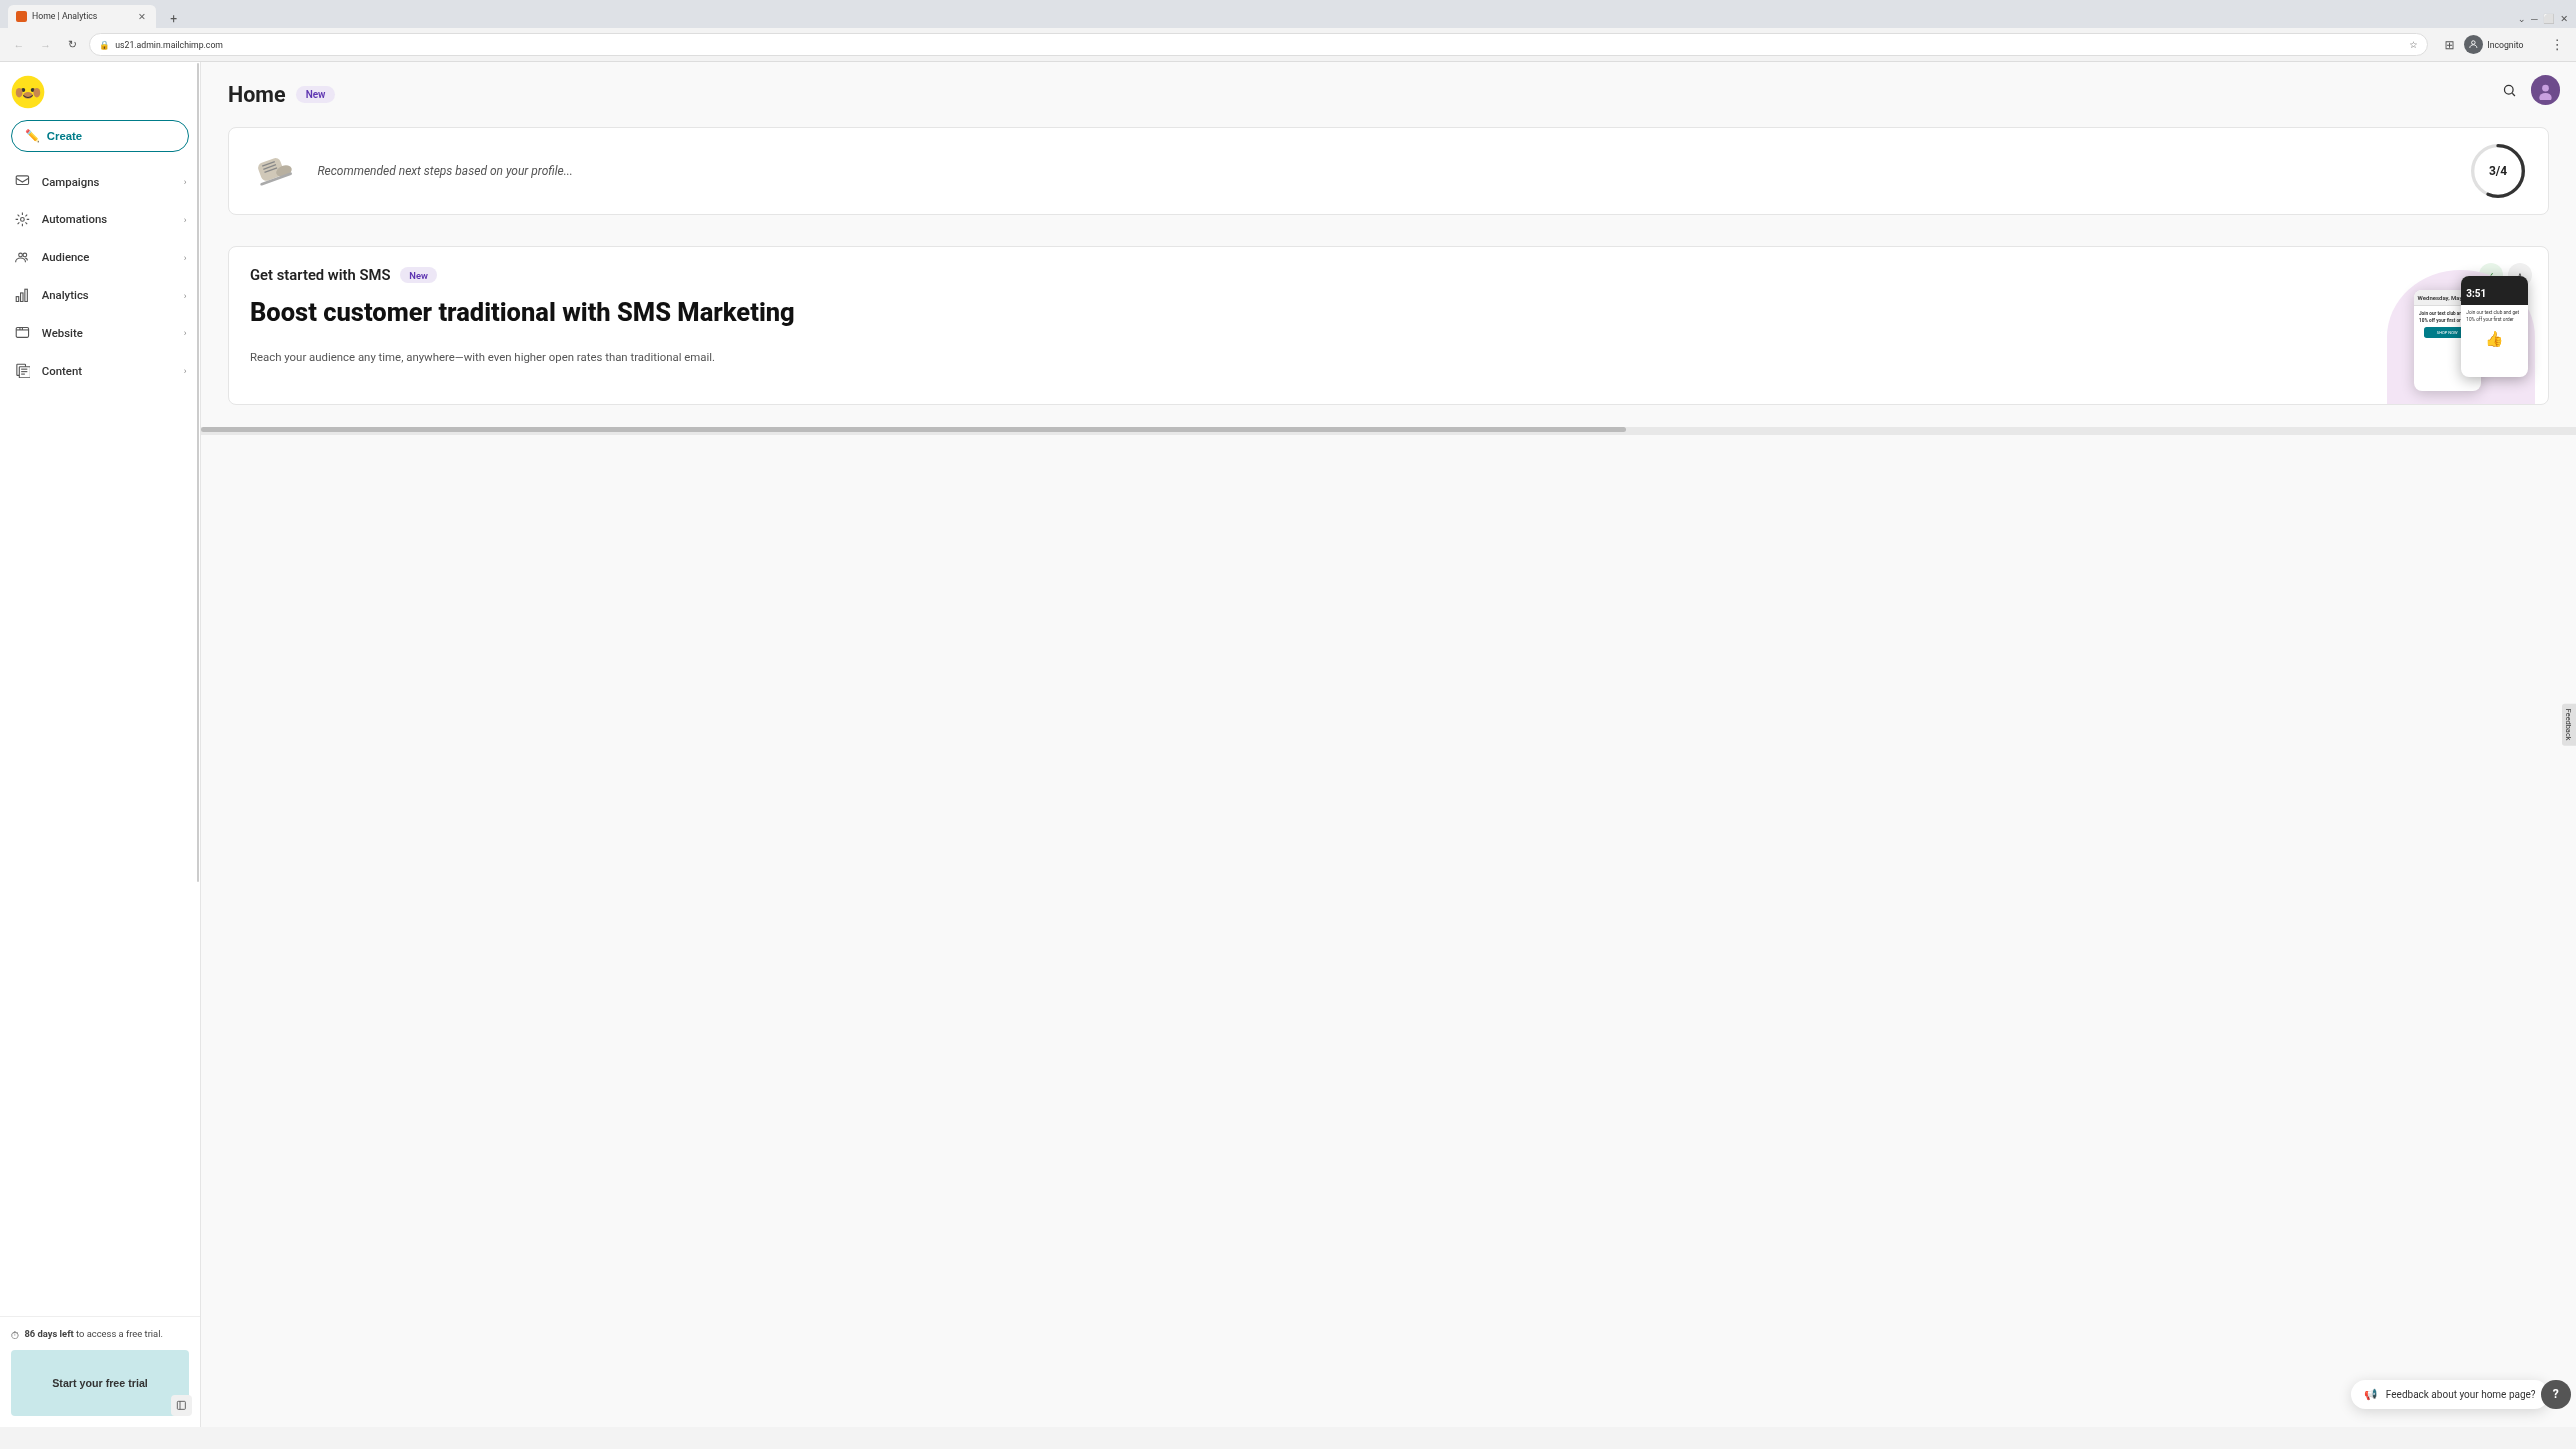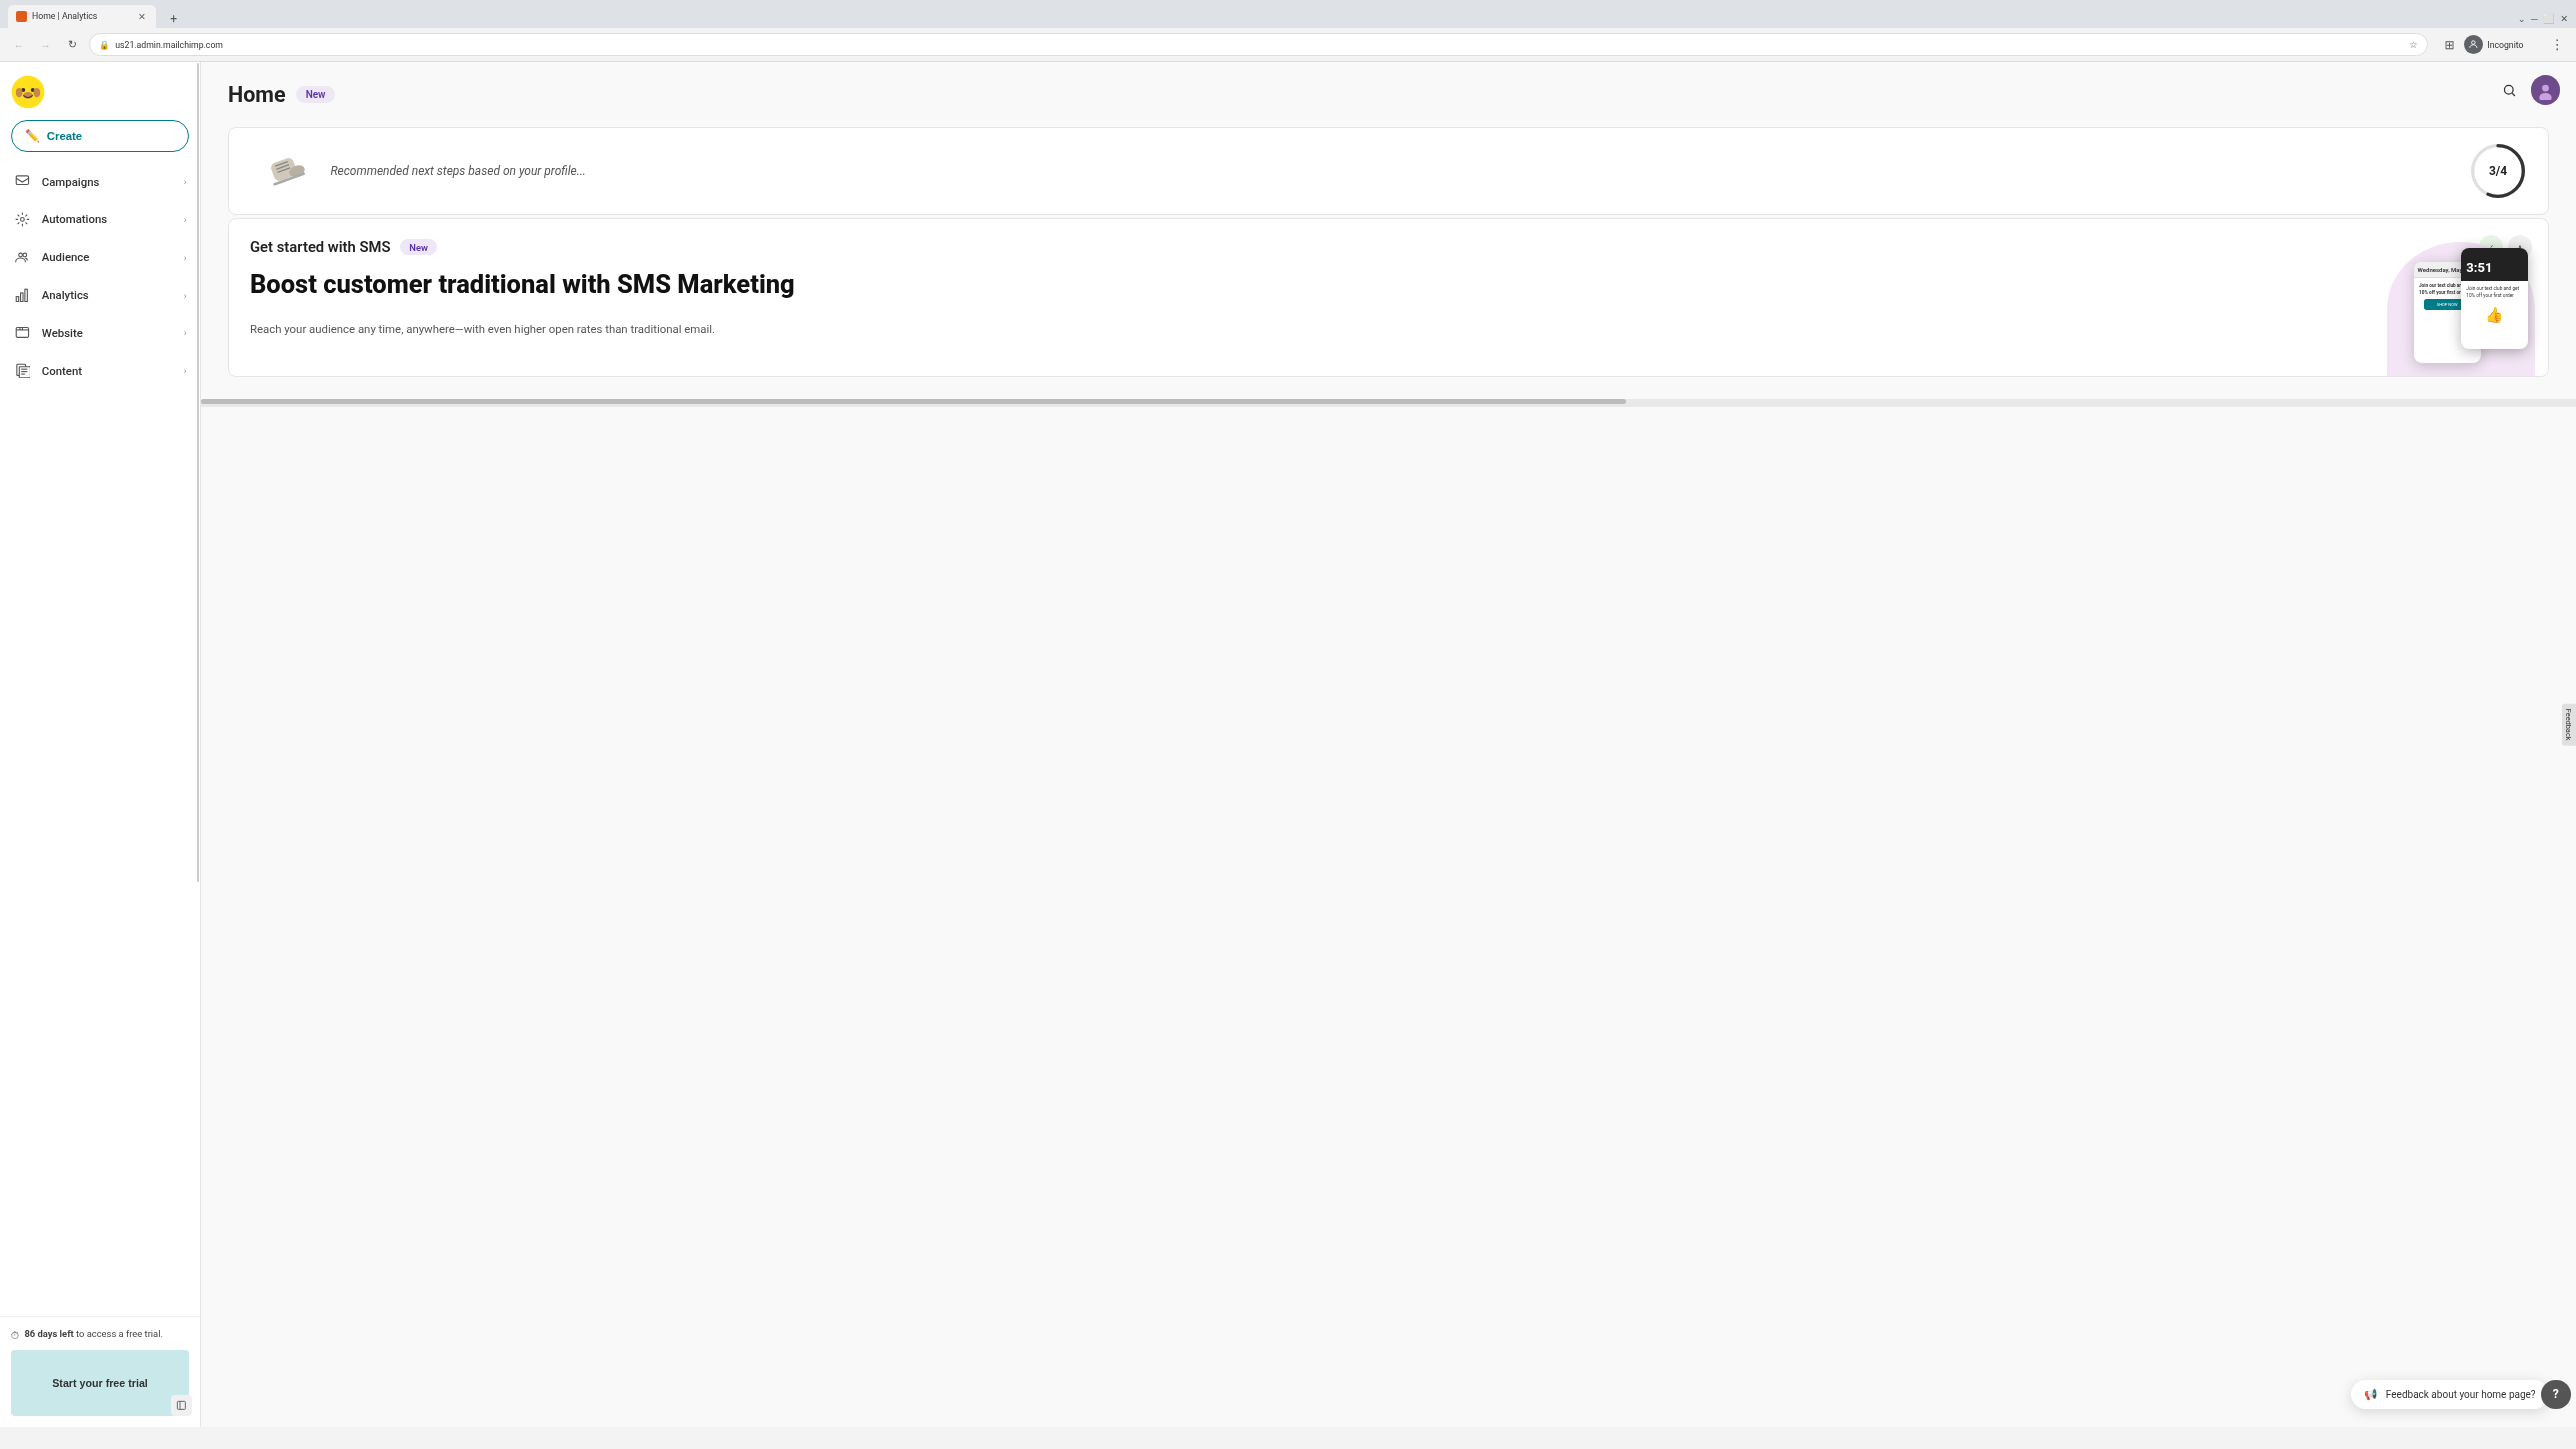--- a/index.html
+++ b/index.html
@@ -259,25 +259,25 @@
       padding: 2.7px 9.4px;
       font-size: 10px;
       font-weight: 600;
     }
 
     
     .recommended-section {
       background: #fff;
       border-radius: 8px;
       border: 0.7px solid #e5e5e5;
-      padding: 16px 34px;
+      padding: 16px 21px;
       display: flex;
       align-items: center;
       gap: 13.4px;
-      margin-bottom: 3px;
+      margin-bottom: 31px;
       position: relative;
     }
     .recommended-icon {
       width: 54px;
       height: 54px;
       display: flex;
       align-items: center;
       justify-content: center;
     }
     .recommended-text {
@@ -410,21 +410,21 @@
       box-shadow: 0 2.7px 13.4px rgba(0,0,0,0.3);
       overflow: hidden;
     }
     .phone-2-header {
       background: #222;
       padding: 12px 5.4px 5.4px;
       display: flex;
       align-items: center;
       gap: 2.7px;
     }
-    .phone-2-time { color: white; font-size: 13px; font-weight: 700; }
+    .phone-2-time { color: white; font-size: 10px; font-weight: 700; }
     .phone-2-content { padding: 5.4px; }
     .phone-2-text { font-size: 4.7px; color: #333; line-height: 1.4; }
 
     
     .feedback-bar {
       position: fixed;
       bottom: 40px;
       right: 27px;
       background: #fff;
       border-radius: 20px;

